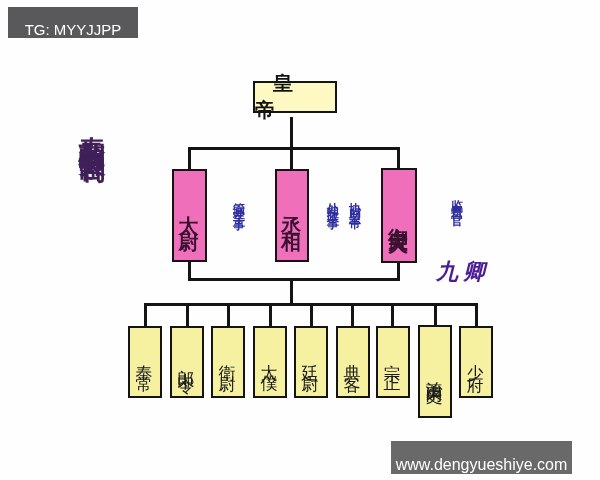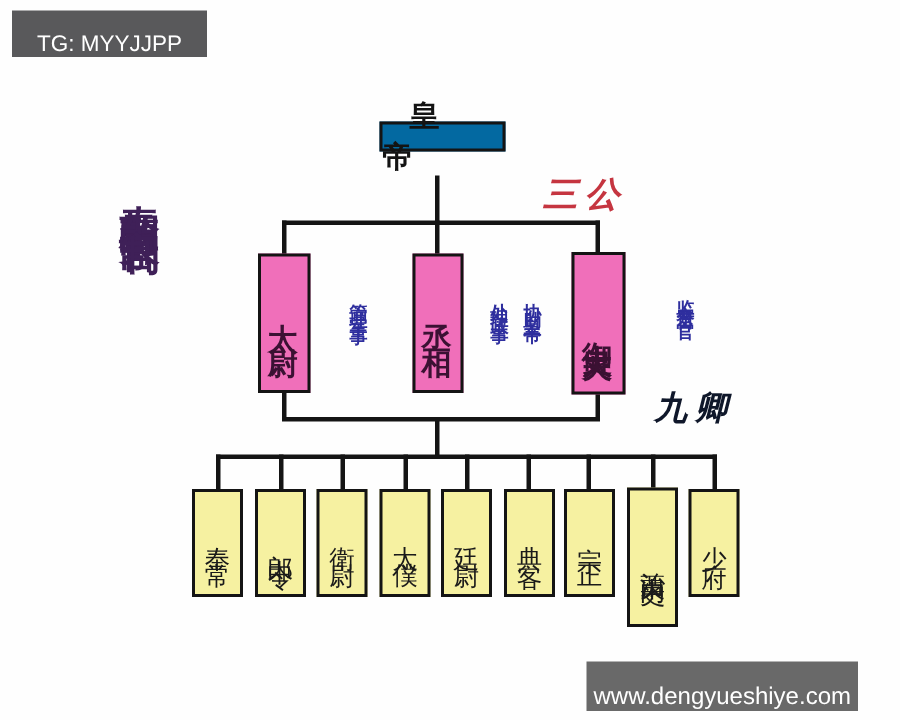--- a/index.html
+++ b/index.html
@@ -24,22 +24,22 @@
   }
 
   .line { position: absolute; background: #141414; }
 
   .node {
     position: absolute; display: flex; align-items: center; justify-content: center;
     border: 2px solid #141414;
     font-family: "DejaVu Serif", "Liberation Serif", serif;
   }
   .emperor {
-    left: 253px; top: 81px; width: 84px; height: 20px;
-    background: #0369a1; color: #131313; font-size: 20px; font-weight: bold;
+    left: 253px; top: 81px; width: 84px; height: 32px;
+    background: #fef9c3; color: #131313; font-size: 20px; font-weight: bold;
     letter-spacing: 18px; text-indent: 18px; justify-content: center;
   }
   .lord {
     background: #f06fba; color: #3b1133; font-size: 20px; font-weight: bold;
   }
   .lord .vtext, .minister .vtext {
     writing-mode: vertical-rl; text-orientation: upright;
   }
   .lord-1 { left: 172px; top: 169px; width: 35px; height: 93px; }
   .lord-2 { left: 275px; top: 169px; width: 34px; height: 93px; }
@@ -55,21 +55,21 @@
   }
   .duty-1 { left: 228px; top: 193px; }
   .duty-2 { left: 322px; top: 192px; }
   .duty-3 { left: 446px; top: 189px; }
 
   .grouplabel {
     position: absolute; font-family: "DejaVu Serif", "Liberation Serif", serif;
     font-style: italic; font-weight: bold; letter-spacing: 5px;
   }
   .sangong { left: 362px; top: 114px; font-size: 23px; color: #c53540; }
-  .jiuqing { left: 436px; top: 257px; font-size: 22px; color: #0f172a; }
+  .jiuqing { left: 436px; top: 257px; font-size: 22px; color: #4c1d95; }
 
   .minister {
     background: #f6f1a1; color: #1a1a1a; font-size: 17px;
     top: 326px; height: 72px; width: 34px;
   }
   .minister .vtext { letter-spacing: 11px; }
   .minister.chars3 .vtext { letter-spacing: 4px; }
   .minister.chars4 .vtext { letter-spacing: 2px; }
   .m-1 { left: 128px; }
   .m-2 { left: 170px; }
@@ -113,21 +113,20 @@
   <div class="line" style="left:310px; top:303px; width:3px; height:24px;"></div>
   <div class="line" style="left:351px; top:303px; width:3px; height:24px;"></div>
   <div class="line" style="left:391px; top:303px; width:3px; height:24px;"></div>
   <div class="line" style="left:434px; top:303px; width:3px; height:23px;"></div>
   <div class="line" style="left:475px; top:303px; width:3px; height:24px;"></div>
 
   <div class="node emperor">
     <span>皇帝</span>
   </div>
 
-  <div class="grouplabel sangong">三公</div>
   <div class="grouplabel jiuqing">九卿</div>
 
   <div class="node lord lord-1">
     <span class="vtext">太尉</span>
   </div>
   <div class="node lord lord-2">
     <span class="vtext">丞相</span>
   </div>
   <div class="node lord lord-3">
     <span class="vtext">御史大夫</span>

